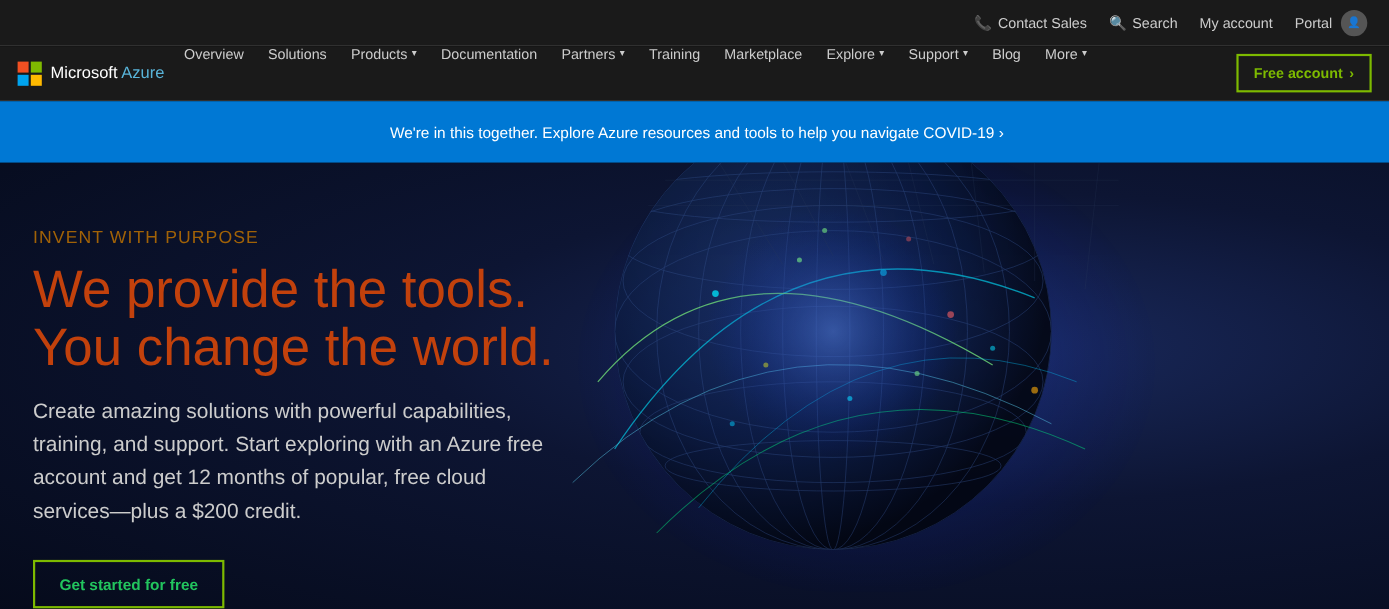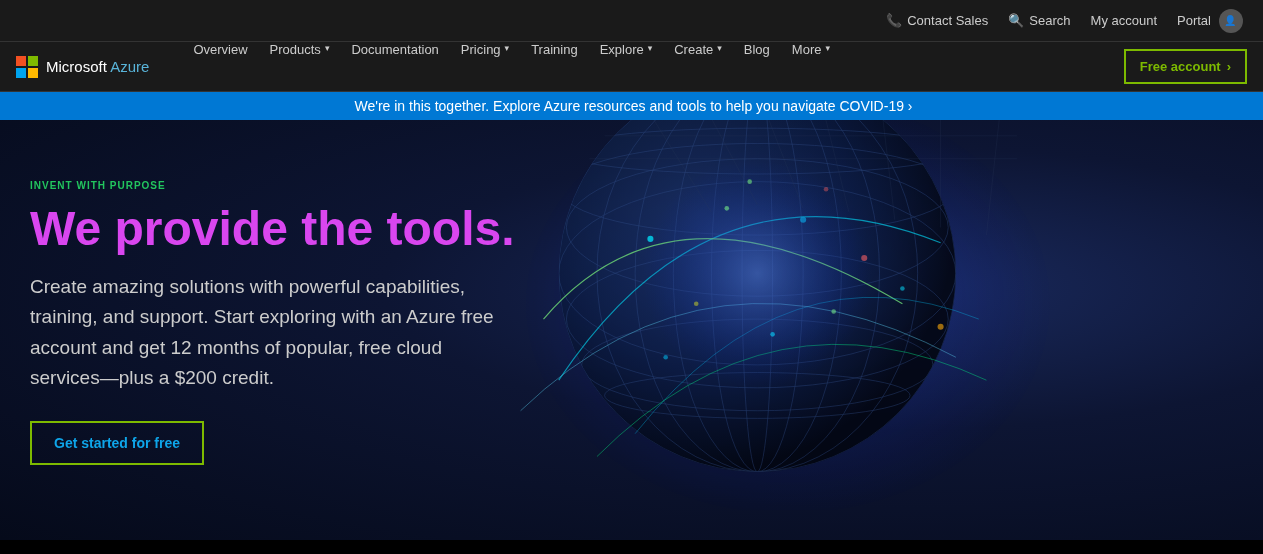--- a/index.html
+++ b/index.html
@@ -51,21 +51,21 @@
       display: flex;
       align-items: center;
       padding: 0 16px;
       height: 50px;
       border-bottom: 1px solid #333;
     }
     .logo {
       display: flex;
       align-items: center;
       gap: 8px;
-      margin-right: 34px;
+      margin-right: 8px;
       cursor: pointer;
       text-decoration: none;
     }
     .logo-squares {
       display: grid;
       grid-template-columns: 1fr 1fr;
       gap: 2px;
       width: 22px;
       height: 22px;
     }
@@ -116,21 +116,21 @@
       align-items: center;
       gap: 6px;
       white-space: nowrap;
       margin-left: auto;
     }
 
     
     .covid-banner {
       background: #0078d4;
       text-align: center;
-      padding: 6px;
+      padding: 20px;
       color: #fff;
       font-size: 14px;
       cursor: pointer;
     }
     .covid-banner span { margin-left: 4px; }
 
     
     .hero {
       position: relative;
       width: 1263px;
@@ -161,45 +161,45 @@
     }
 
     .hero-content {
       position: absolute;
       left: 30px;
       top: 60px;
       max-width: 580px;
       z-index: 10;
     }
     .hero-eyebrow {
-      color: #22c55e;
-      font-size: 10px;
-      font-weight: 700;
+      color: #a16207;
+      font-size: 16px;
+      font-weight: 400;
       letter-spacing: 1px;
       text-transform: uppercase;
       margin-bottom: 12px;
     }
     .hero-title {
-      color: #d946ef;
+      color: #c2410c;
       font-size: 48px;
-      font-weight: 700;
+      font-weight: 400;
       line-height: 1.1;
       margin-bottom: 16px;
     }
     .hero-desc {
       color: #ccc;
       font-size: 19px;
       line-height: 1.6;
       margin-bottom: 28px;
       max-width: 480px;
     }
     .hero-cta {
       background: transparent;
       border: 2px solid #7dba00;
-      color: #0ea5e9;
+      color: #22c55e;
       padding: 12px 22px;
       font-size: 14px;
       font-weight: 600;
       cursor: pointer;
       display: inline-flex;
       align-items: flex-end;
       gap: 6px;
     }
   </style>
 </head>
@@ -232,39 +232,45 @@
       <div class="logo-sq sq-yellow"></div>
     </div>
     <span class="logo-text">Microsoft <span>Azure</span></span>
   </a>
 
   <div class="nav-items">
     <a class="nav-item">
       <span>Overview</span>
     </a>
     <a class="nav-item">
+      <span>Solutions</span>
+    </a>
+    <a class="nav-item">
       <span>Products</span>
       <span class="chevron">▾</span>
     </a>
     <a class="nav-item">
       <span>Documentation</span>
     </a>
     <a class="nav-item">
-      <span>Pricing</span>
+      <span>Partners</span>
       <span class="chevron">▾</span>
     </a>
     <a class="nav-item">
       <span>Training</span>
     </a>
     <a class="nav-item">
+      <span>Marketplace</span>
+    </a>
+    <a class="nav-item">
       <span>Explore</span>
       <span class="chevron">▾</span>
     </a>
     <a class="nav-item">
-      <span>Create</span>
+      <span>Support</span>
       <span class="chevron">▾</span>
     </a>
     <a class="nav-item">
       <span>Blog</span>
     </a>
     <a class="nav-item">
       <span>More</span>
       <span class="chevron">▾</span>
     </a>
   </div>
@@ -358,19 +364,20 @@
       <line x1="280" y1="30" x2="800" y2="30"></line>
       <line x1="260" y1="60" x2="800" y2="60"></line>
       <line x1="240" y1="90" x2="800" y2="90"></line>
     </g>
   </svg>
 
   <div class="hero-content">
     <div class="hero-eyebrow">INVENT WITH PURPOSE</div>
     <h1 class="hero-title">
       <span>We provide the tools.</span><br>
+      <span>You change the world.</span>
     </h1>
     <p class="hero-desc">Create amazing solutions with powerful capabilities, training, and support. Start exploring with an Azure free account and get 12 months of popular, free cloud services—plus a $200 credit.</p>
     <button class="hero-cta">
       <span>Get started for free</span>
     </button>
   </div>
 </section>
 
 </body></html>

